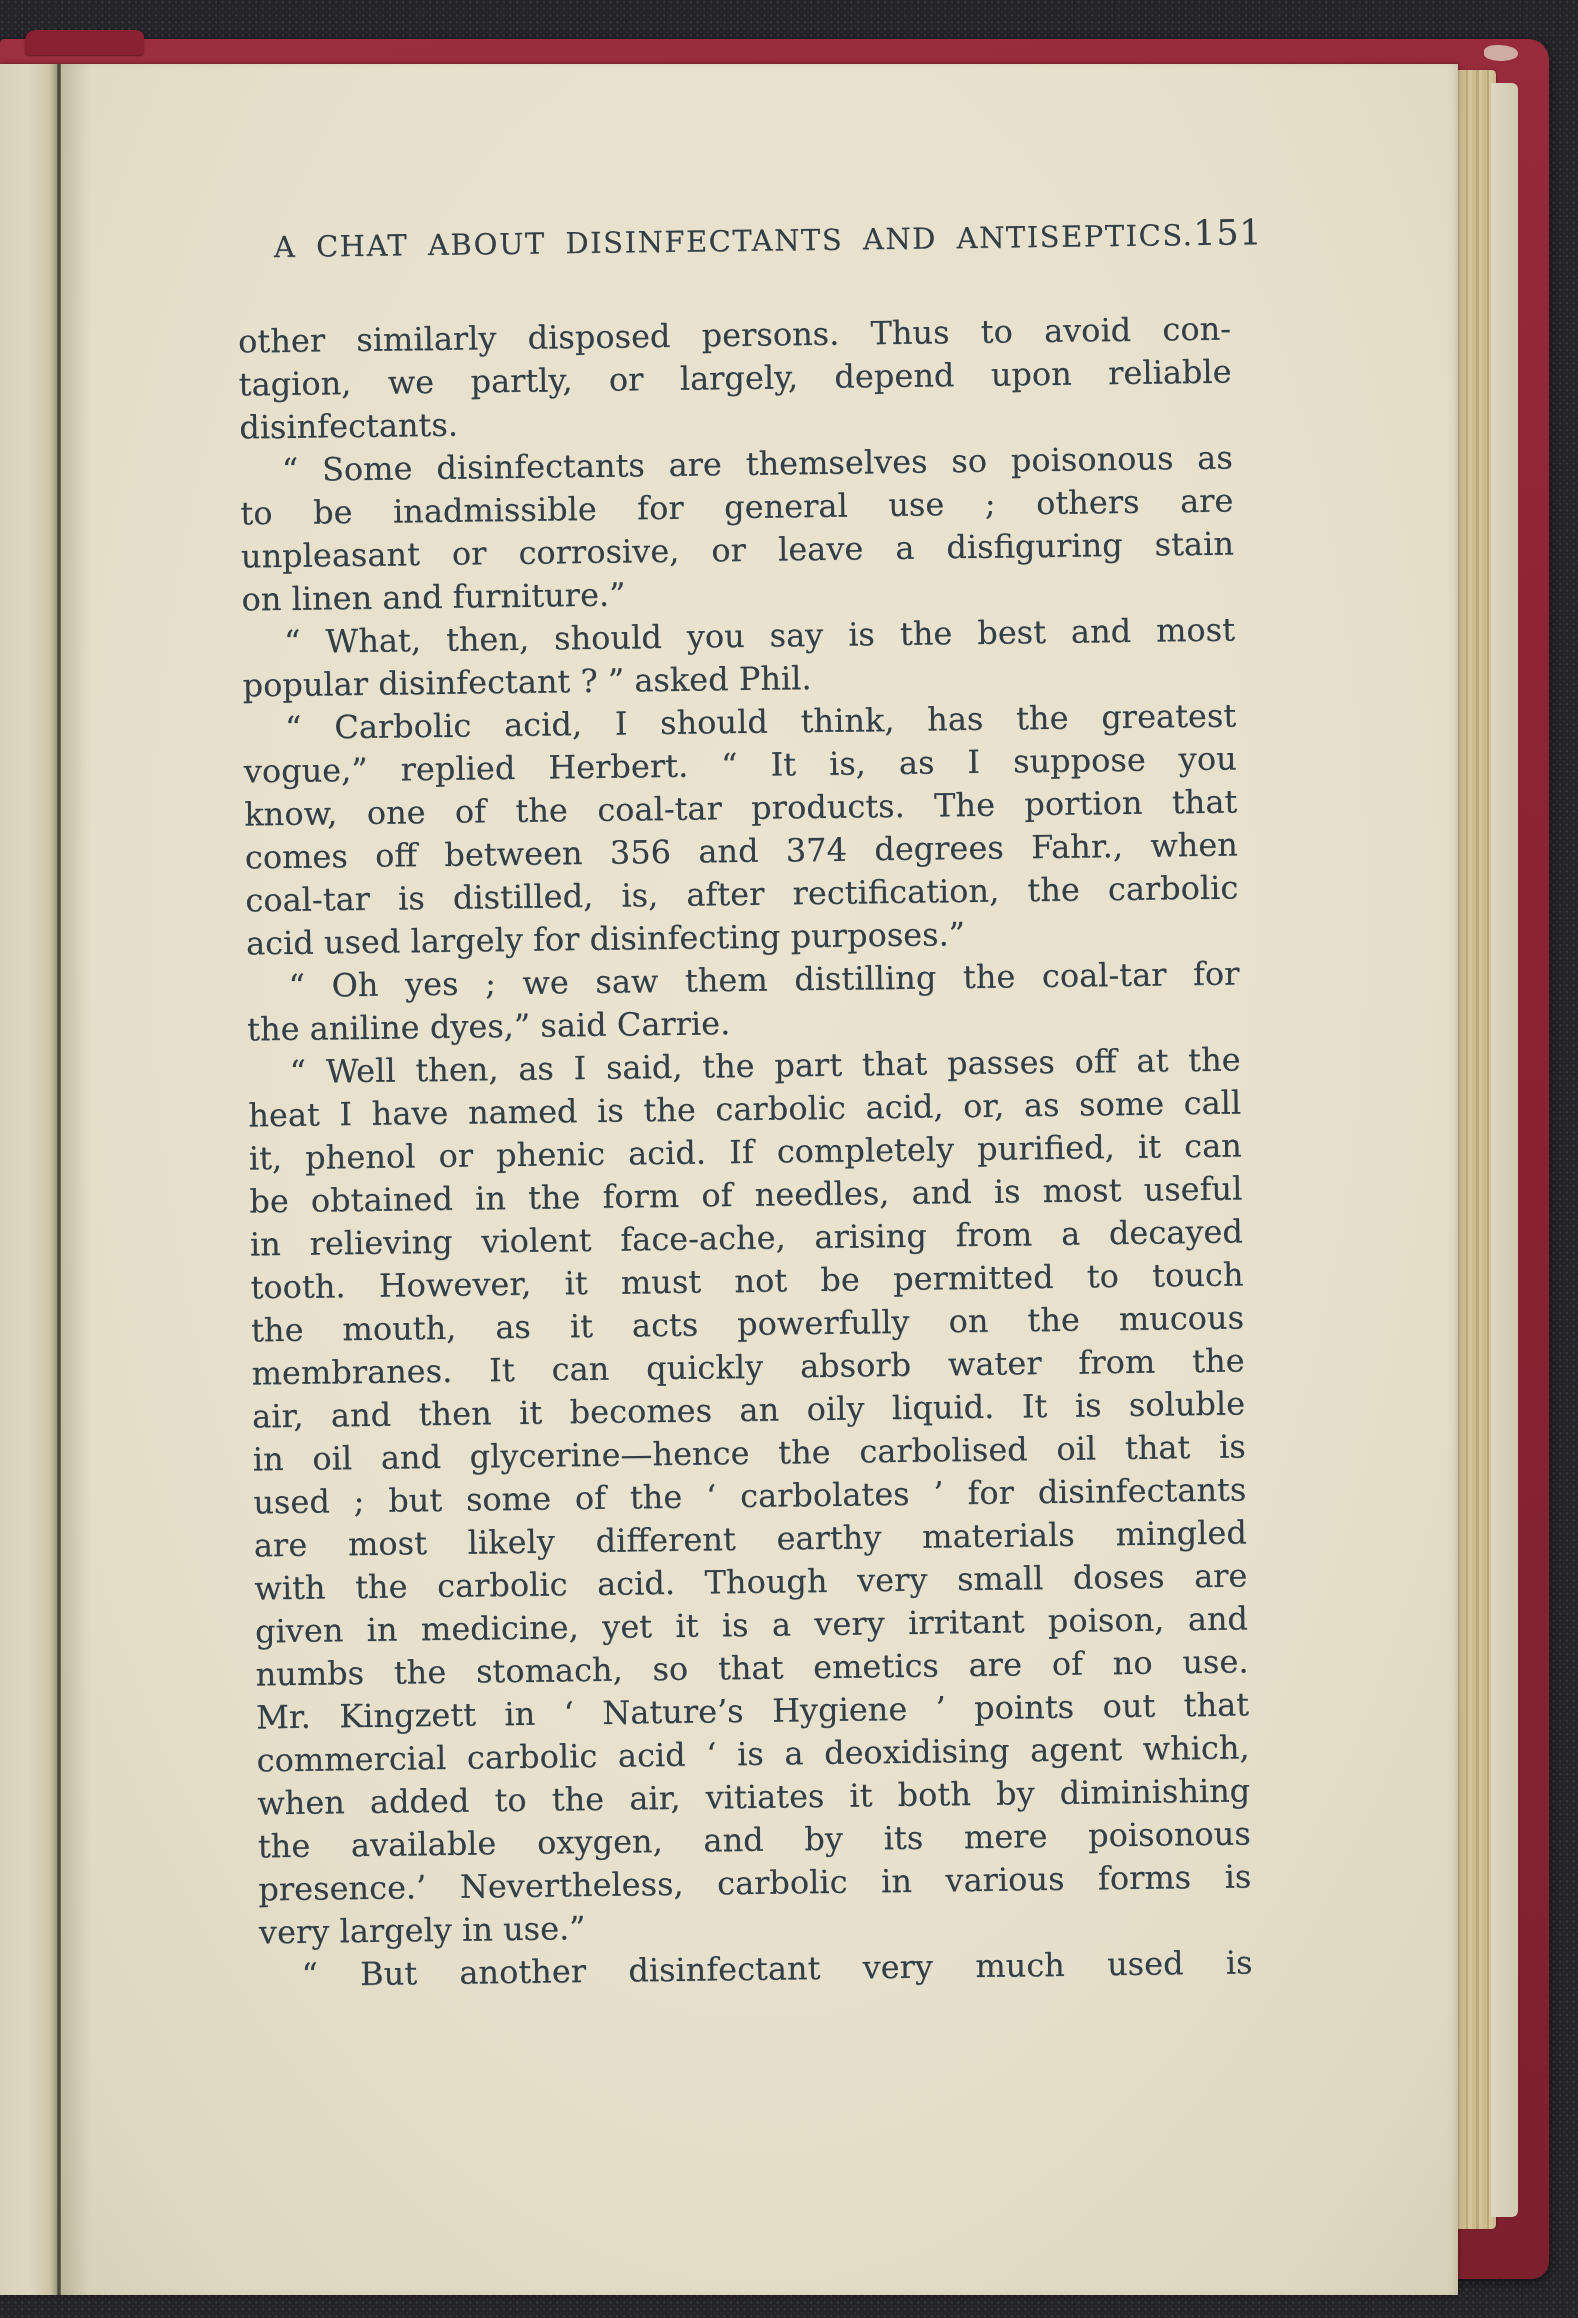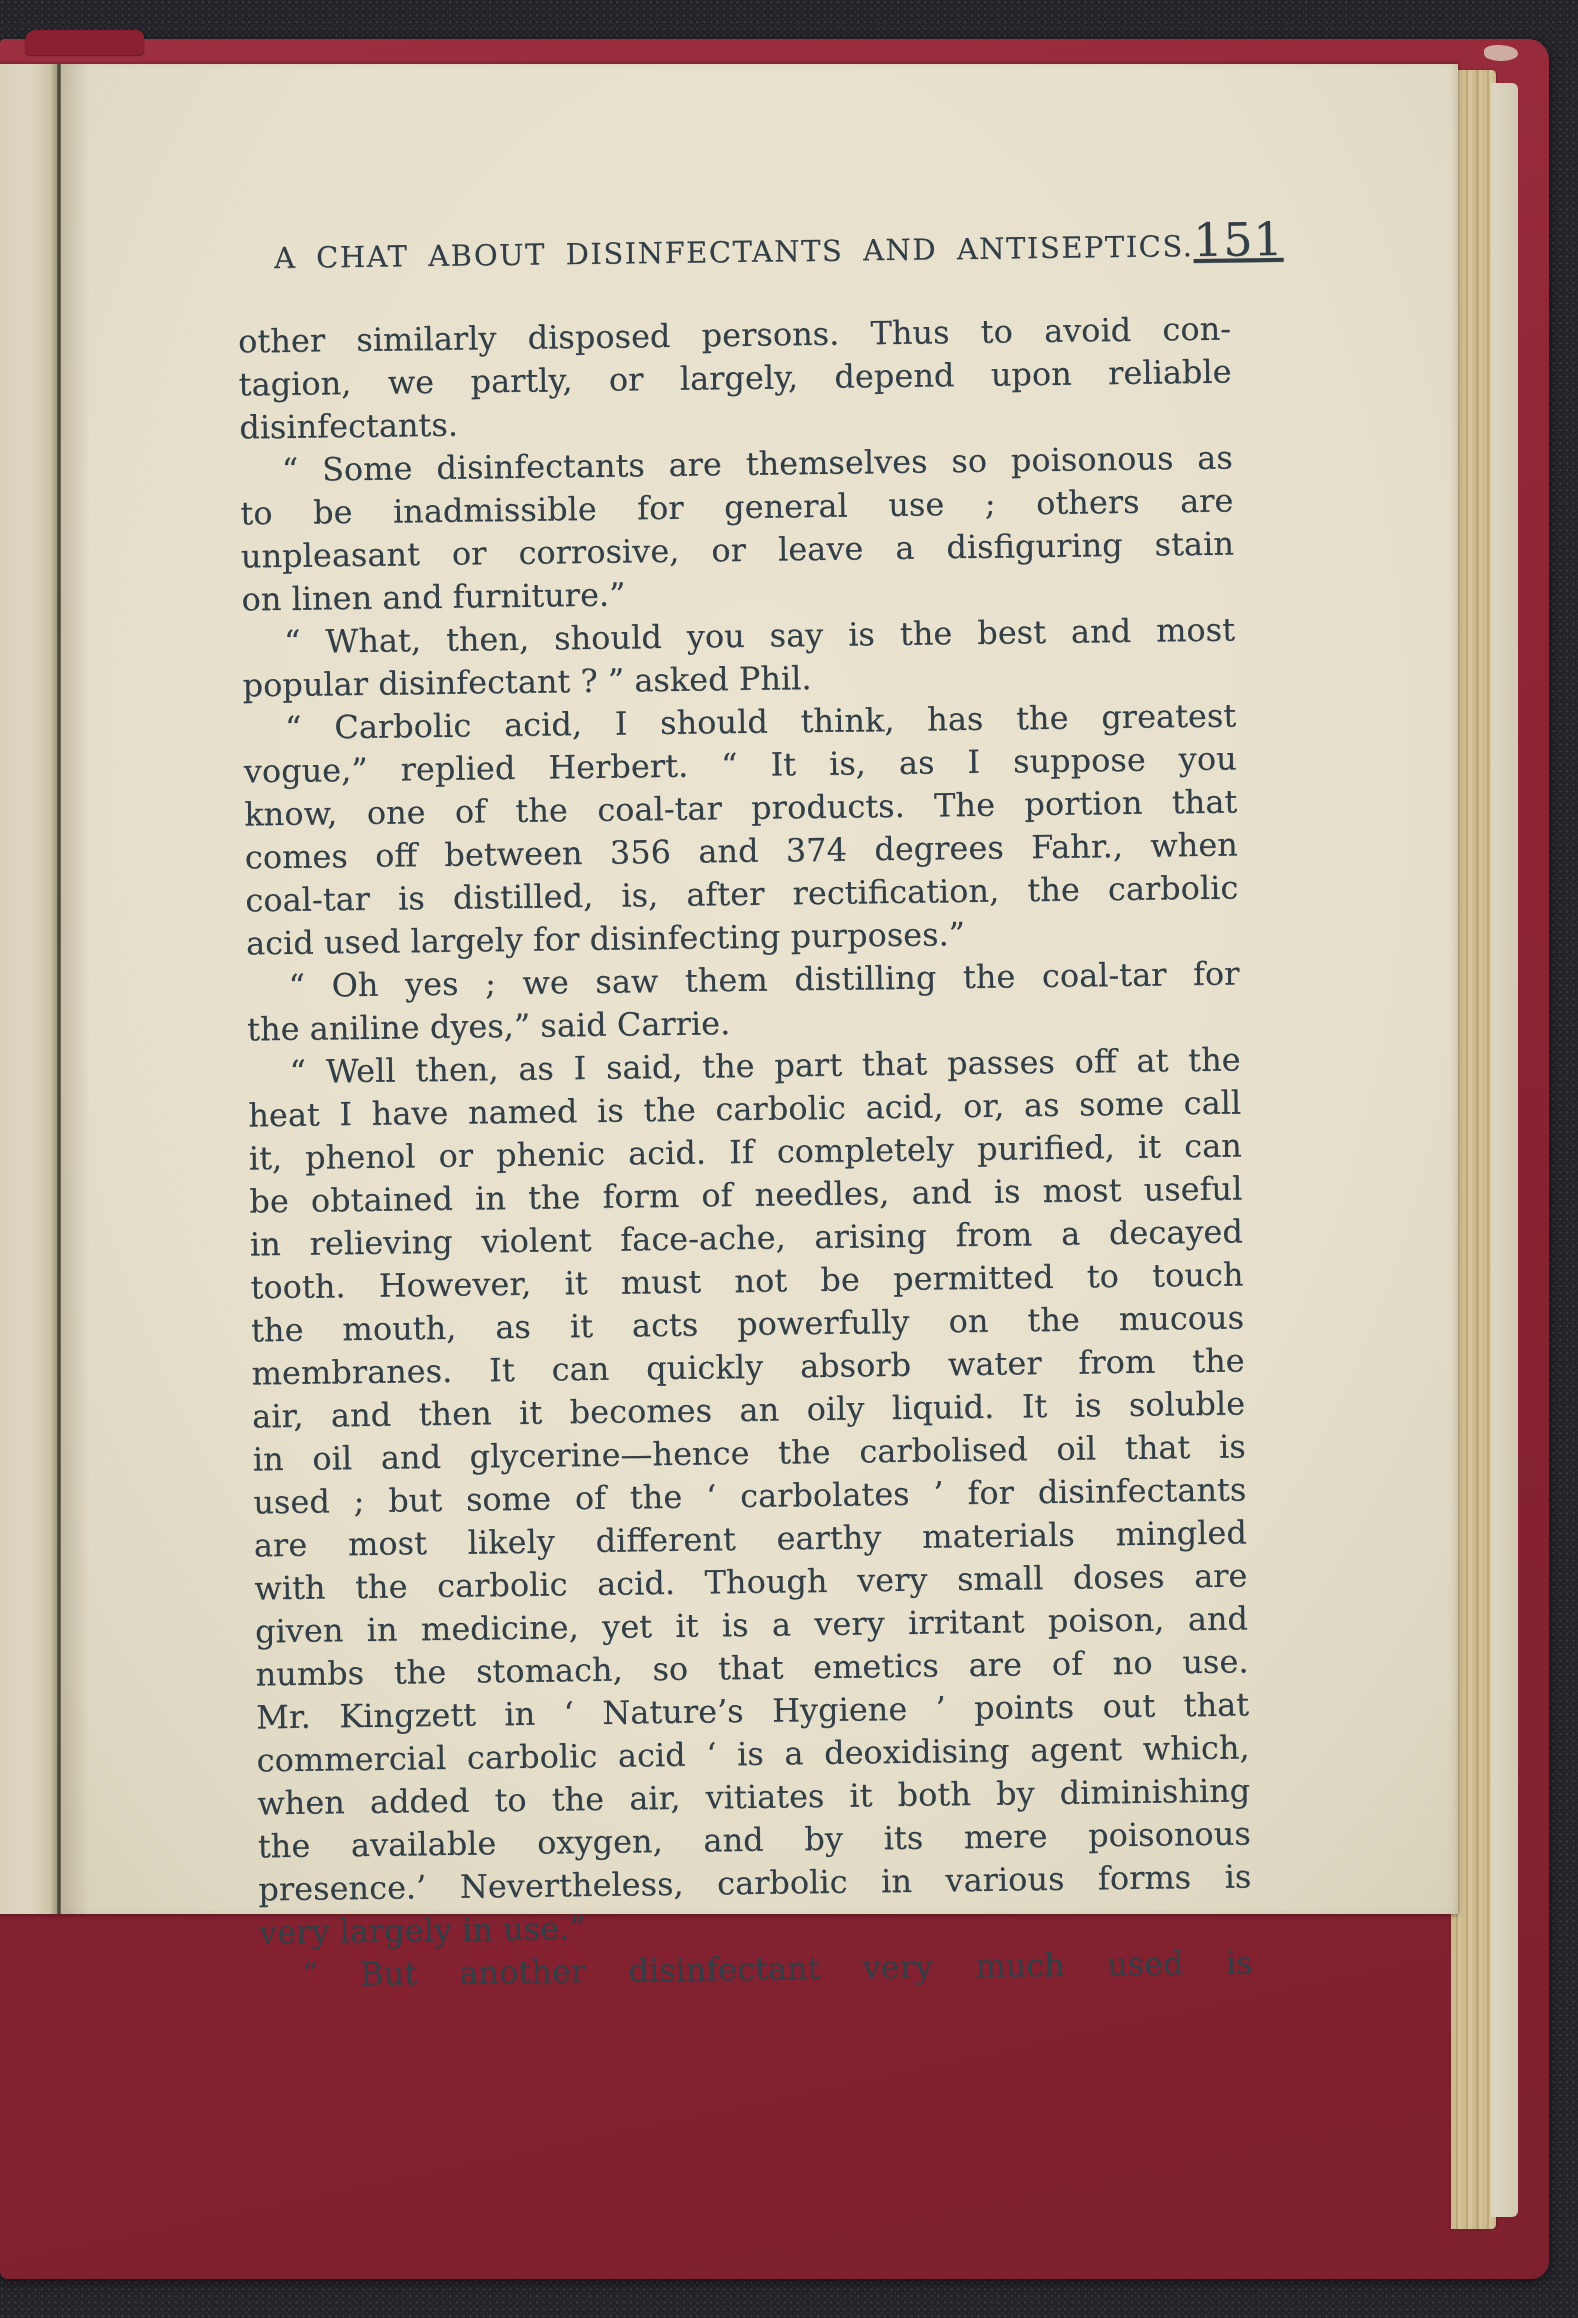--- a/index.html
+++ b/index.html
@@ -41,21 +41,21 @@
     border-radius:0 4.5px 4.5px 0;
     box-shadow:0.7px 0 2.2px rgba(0,0,0,.25);
   }
   .under-leaf{
     position:absolute;left:1491px;top:83px;width:27px;height:2134px;
     background:linear-gradient(90deg,#ddd6c2,#d2cab2);
     border-radius:0 6px 6px 0;
   }
   
   .page{
-    position:absolute;left:0;top:64px;width:1458px;height:1850px;
+    position:absolute;left:0;top:64px;width:1458px;height:2231px;
     background:radial-gradient(ellipse at 52% 38%, #eae3cf 0%, #e7e0cc 55%, #ded7c1 85%, #d6cfb6 100%);
     box-shadow:0 -1.5px 3.7px rgba(30,10,10,.25), 0 2.2px 4.5px rgba(30,10,10,.3), inset -4.5px 0 10.4px -6px rgba(120,100,60,.45);
   }
   
   .gutter-strip{
     position:absolute;left:0;top:0;width:58px;height:100%;
     background:linear-gradient(90deg,#d8d0b9 0%,#ded6c1 50%,#cdc4a8 86%,#97947a 100%);
   }
   .gutter-line{
     position:absolute;left:57px;top:0;width:3.7px;height:100%;
@@ -76,21 +76,21 @@
   .running-header{
     display:flex;justify-content:space-between;align-items:baseline;
     height:49px;
   }
   .header-title{
     margin-left:37px;
     font-size:29px;letter-spacing:1.5px;word-spacing:9px;
     white-space:nowrap;
   }
   .page-number{
-    font-size:46px;letter-spacing:0.7px;text-decoration:underline;
+    font-size:35px;letter-spacing:0.7px;
   }
   .body-lines{margin-top:46px;}
   .line{
     height:43px;line-height:43px;font-size:32px;
     text-align:left;white-space:normal;
   }
   .line.just{text-align:justify;text-align-last:justify;}
   .line.indent{padding-left:42px;}
 </style>
 </head>

